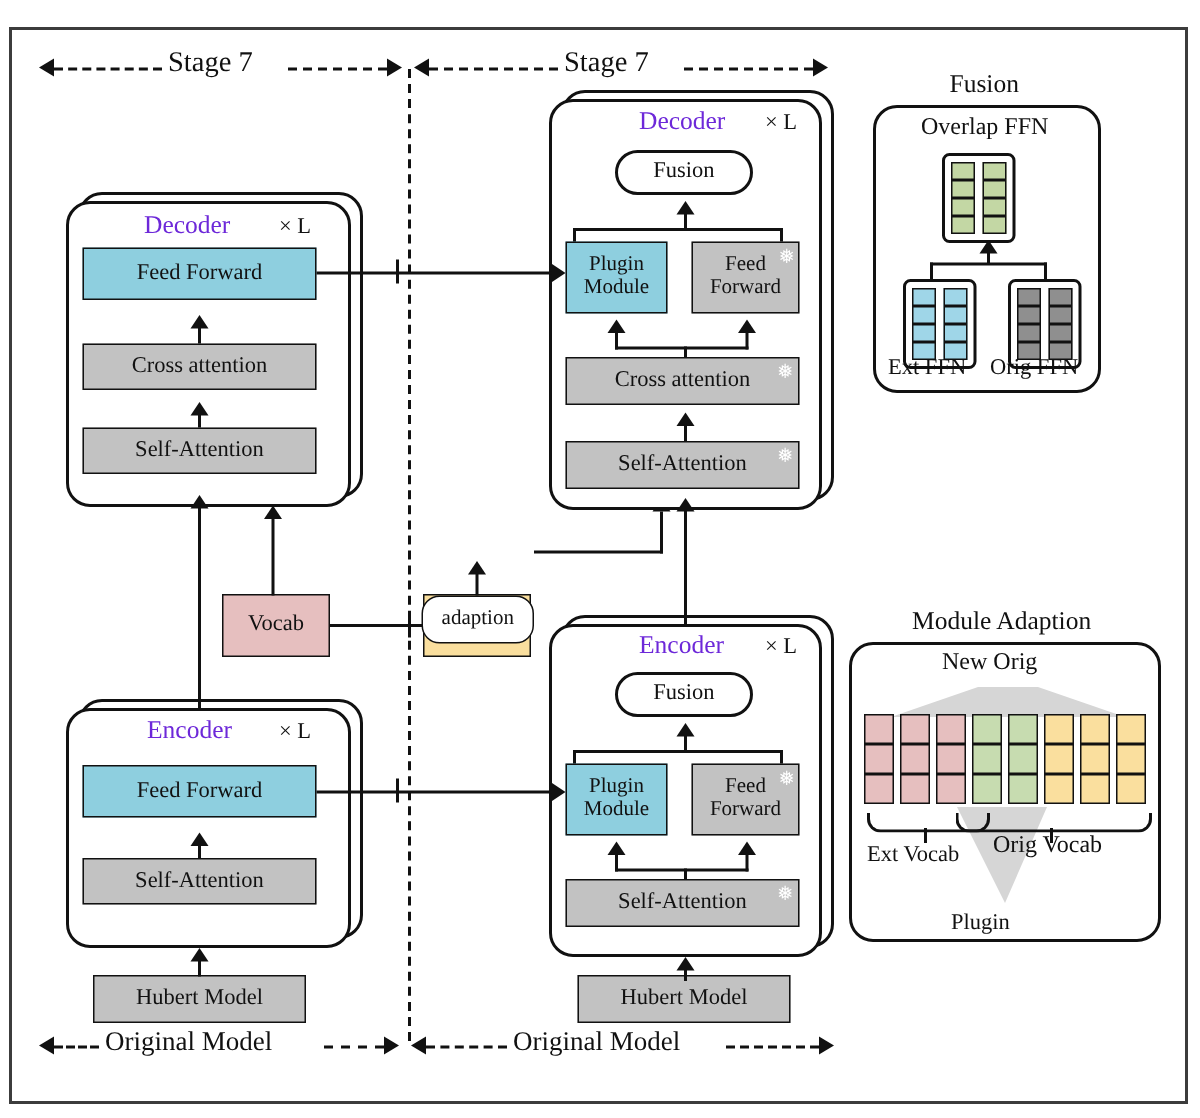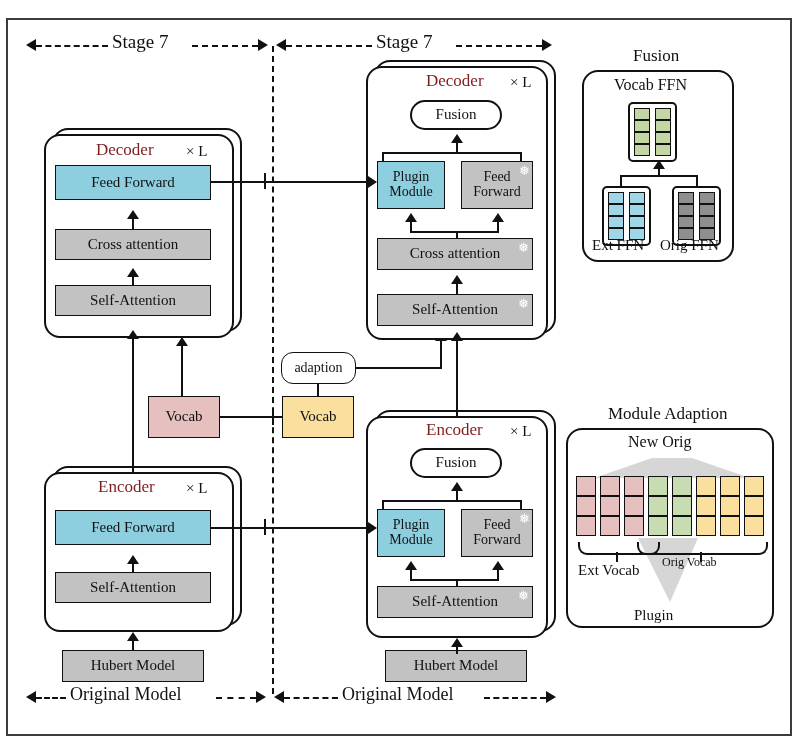--- a/index.html
+++ b/index.html
@@ -9,36 +9,36 @@
 
   .lbl{position:absolute;white-space:nowrap;color:#111;}
   .ser{font-family:"Liberation Serif","DejaVu Serif",serif;}
 
   
   .box{position:absolute;box-sizing:border-box;border:1.6px solid #111;display:flex;align-items:center;justify-content:center;text-align:center;line-height:1.05;color:#111;background:#fff;}
   .gray{background:#c2c2c2;}
   .blue{background:#8ecfdf;}
   .pink{background:#e6bfbf;}
   .yellow{background:#fadf9e;}
-  .round{border-radius:12px;}
+  .round{border-radius:12px;margin-top:45px;}
   .biground{border-radius:16px;background:#fff;}
 
   
   .shell{position:absolute;box-sizing:border-box;border:2px solid #111;border-radius:16px;background:#fff;}
   .shellback{position:absolute;box-sizing:border-box;border:2px solid #111;border-radius:16px;background:#fff;}
 
   
   .ln{position:absolute;background:#111;}
   .hln{height:2px;}
   .vln{width:2px;}
   .arrowup{position:absolute;width:0;height:0;border-left:6px solid transparent;border-right:6px solid transparent;border-bottom:9px solid #111;}
   .arrowright{position:absolute;width:0;height:0;border-top:6px solid transparent;border-bottom:6px solid transparent;border-left:9px solid #111;}
 
   .xl{position:absolute;font-size:15px;color:#111;}
-  .title{position:absolute;font-size:17px;color:#7f1d1d;}
+  .title{position:absolute;font-size:17px;color:#6d28d9;}
   .snow{position:absolute;color:#ffffff;font-size:13px;line-height:1;}
 
   
   #divider{position:absolute;left:272px;top:46px;width:0;height:648px;border-left:2.4px dashed #111;}
 
   
   .stagearrow{position:absolute;height:0;border-top:2.4px dashed #111;}
   .ahead-l{position:absolute;width:0;height:0;border-top:6px solid transparent;border-bottom:6px solid transparent;border-right:10px solid #111;}
   .ahead-r{position:absolute;width:0;height:0;border-top:6px solid transparent;border-bottom:6px solid transparent;border-left:10px solid #111;}
 
@@ -187,21 +187,21 @@
 
   <div class="ln vln" style="left:456px;top:340px;height:78px;"></div>
   <div class="arrowup" style="left:451px;top:332px;"></div>
 
   <div class="ln hln" style="left:211px;top:527px;width:158px;"></div>
   <div class="arrowright" style="left:368px;top:522px;"></div>
   <div class="ln vln" style="left:264px;top:519px;height:16px;"></div>
 
   <span class="lbl ser" style="left:633px;top:46px;font-size:17px;">Fusion</span>
   <div class="shell" style="left:582px;top:70px;width:152px;height:192px;"></div>
-  <span class="lbl ser" style="left:614px;top:76px;font-size:16px;">Vocab FFN</span>
+  <span class="lbl ser" style="left:614px;top:76px;font-size:16px;">Overlap FFN</span>
 
   <div class="grid" id="fusion-grid" style="left:628px;top:102px;">
       <div class="col">
         <div class="cell" style="width: 16px; height: 12px; background: rgb(195, 215, 164);"></div>
         <div class="cell" style="width: 16px; height: 12px; background: rgb(195, 215, 164);"></div>
         <div class="cell" style="width: 16px; height: 12px; background: rgb(195, 215, 164);"></div>
         <div class="cell" style="width: 16px; height: 12px; background: rgb(195, 215, 164);"></div>
       </div>
       <div class="col">
         <div class="cell" style="width: 16px; height: 12px; background: rgb(195, 215, 164);"></div>
@@ -303,21 +303,21 @@
         <div class="vcell" style="width: 20px; height: 20px; background: rgb(250, 223, 158);"></div>
       </div>
     </div>
 
   <div class="brace" style="left:578px;top:542px;width:78px;height:11px;"></div>
   <div class="tick" style="left:616px;top:552px;height:10px;"></div>
   <span class="lbl ser" style="left:578px;top:562px;font-size:15px;">Ext Vocab</span>
 
   <div class="brace" style="left:637px;top:542px;width:127px;height:11px;"></div>
   <div class="tick" style="left:700px;top:552px;height:10px;"></div>
-  <span class="lbl ser" style="left:662px;top:555px;font-size:12px;">Orig Vocab</span>
+  <span class="lbl ser" style="left:662px;top:555px;font-size:16px;">Orig Vocab</span>
 
   <span class="lbl ser" style="left:634px;top:607px;font-size:15px;">Plugin</span>
 
   <div class="ahead-l" style="left:26px;top:691px;"></div>
   <div class="stagearrow" style="left:36px;top:697px;width:30px;"></div>
   <span class="lbl ser" style="left:70px;top:684px;font-size:18px;">Original Model</span>
   <div class="stagearrow" style="left:216px;top:697px;width:40px;"></div>
   <div class="ahead-r" style="left:256px;top:691px;"></div>
 
   <div class="ahead-l" style="left:274px;top:691px;"></div>

